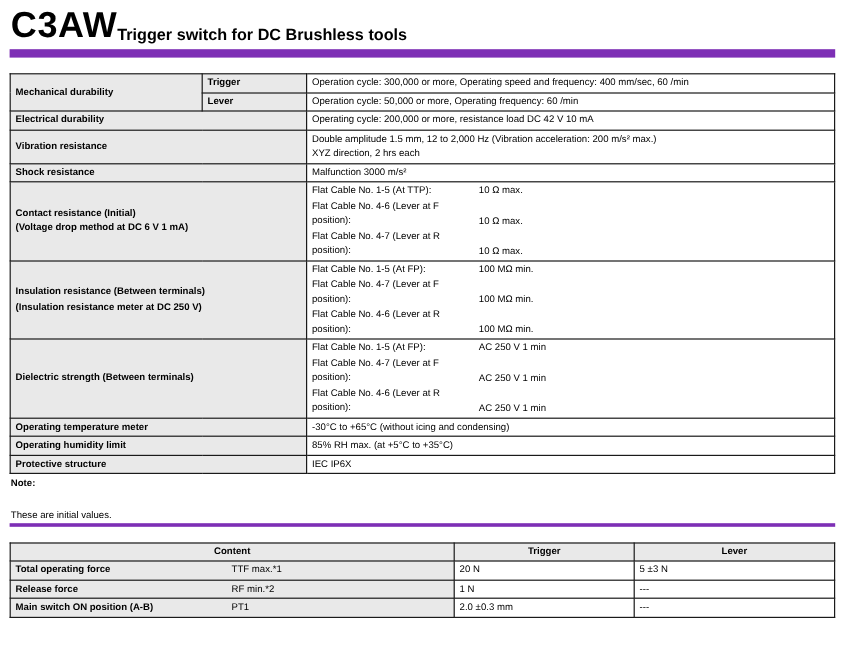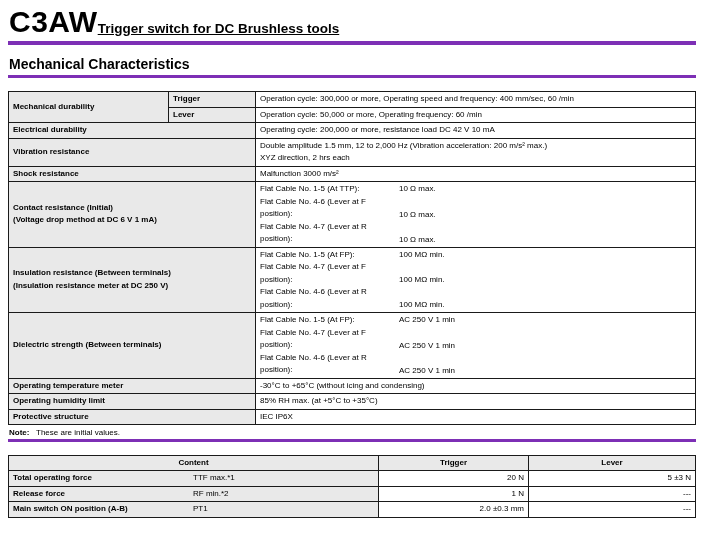--- a/index.html
+++ b/index.html
@@ -8,58 +8,57 @@
   body {
     width: 703px; height: 546px; background: #fff; color: #000;
     font-family: "Liberation Sans", "DejaVu Sans", sans-serif;
     overflow: hidden;
   }
   .page { padding: 7px 7px 0 8px; }
 
   
   .masthead { display: flex; justify-content: flex-start; align-items: flex-end; padding: 0 1px; }
   .model { font-size: 30px; font-weight: bold; line-height: 1; letter-spacing: 0.5px; }
-  .subtitle { font-size: 13.5px; font-weight: bold; padding-bottom: 1px; text-decoration: underline; }
+  .subtitle { font-size: 13.5px; font-weight: bold; padding-bottom: 1px; }
   .rule-main { height: 4px; background: var(--accent); margin-top: 4px; }
 
   
   .section-title { font-size: 14px; font-weight: bold; margin: 11px 0 3px 1px; }
   .rule-sub { height: 3px; background: var(--accent); }
 
   
   table { border-collapse: collapse; width: 688px; margin-top: 13px; font-size: 8px; table-layout: fixed; }
   td, th { border: 1px solid var(--line); padding: 1px 4px; vertical-align: middle; line-height: 12.5px; }
   .lbl { background: var(--cellgray); font-weight: bold; text-align: left; }
   .val { background: #fff; margin-top: 44px; }
   .pair .pl { display: inline-block; width: 139px; }
 
   
   .op-head { background: var(--cellgray); font-weight: bold; text-align: center; }
   .op-content { display: flex; }
   .op-content .op-l { flex: 0 0 180px; font-weight: bold; }
   .op-content .op-c { font-weight: normal; }
-  .center { text-align: right; }
+  .center { text-align: left; }
 
   
   .notes { font-size: 8px; margin: 3px 0 0 1px; }
-  .note-line { display: flex; line-height: 10.8px; }
+  .note-line { display: flex; line-height: 10.8px; flex-direction: column; }
   .note-line .mark { flex: 0 0 27px; font-weight: bold; }
 </style>
 </head>
 <body>
 
 <div class="page">
 
   <div class="masthead">
     <div class="model">C3AW</div>
     <div class="subtitle">Trigger switch for DC Brushless tools</div>
   </div>
   <div class="rule-main"></div>
 
-  <div class="section-title">Mechanical Characteristics</div>
   <div class="rule-sub"></div>
 
   <table>
     <colgroup>
       <col style="width:160px">
         <col style="width:87px">
         <col>
     </colgroup>
     <tbody>
         <tr>

